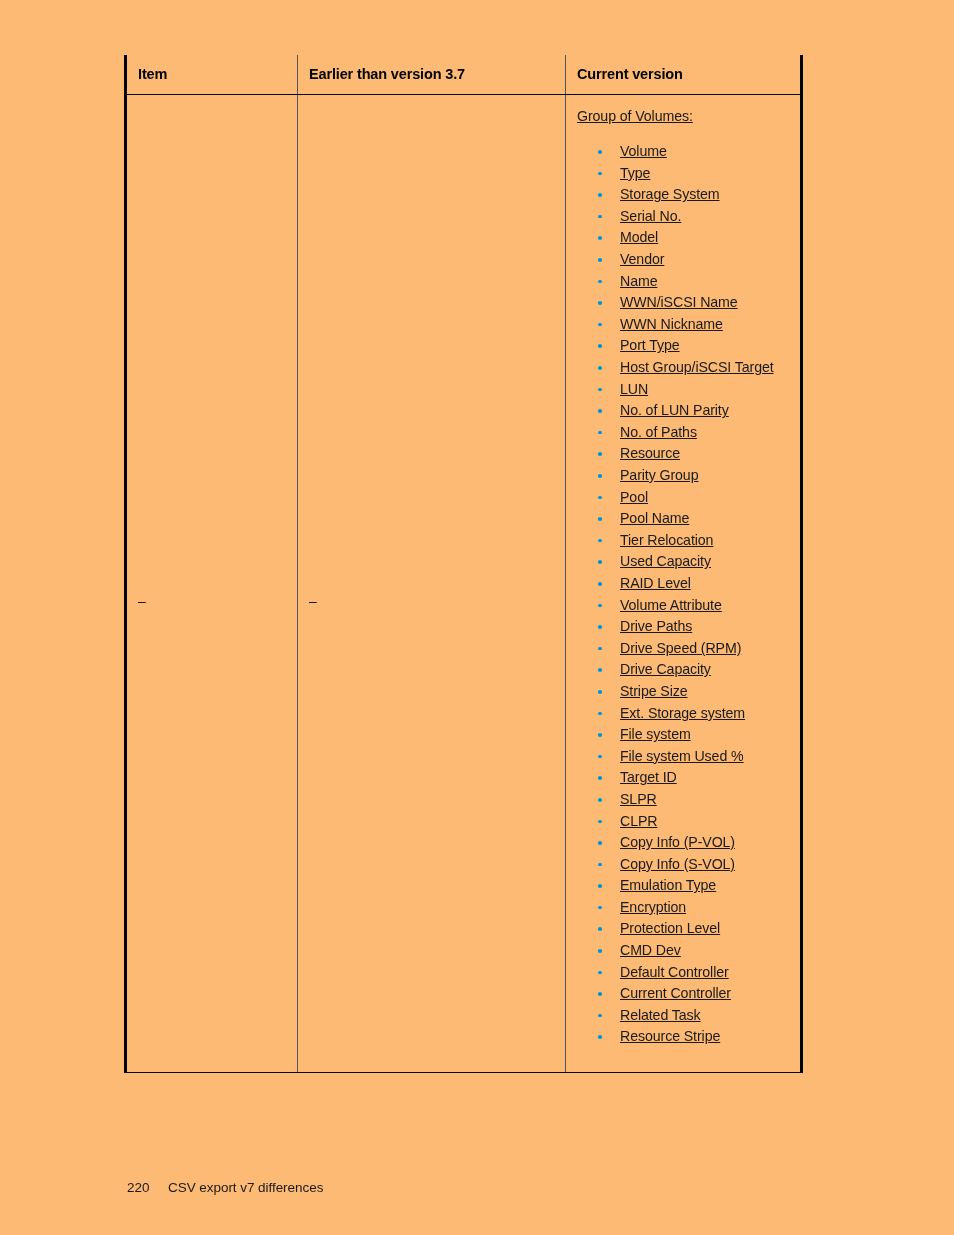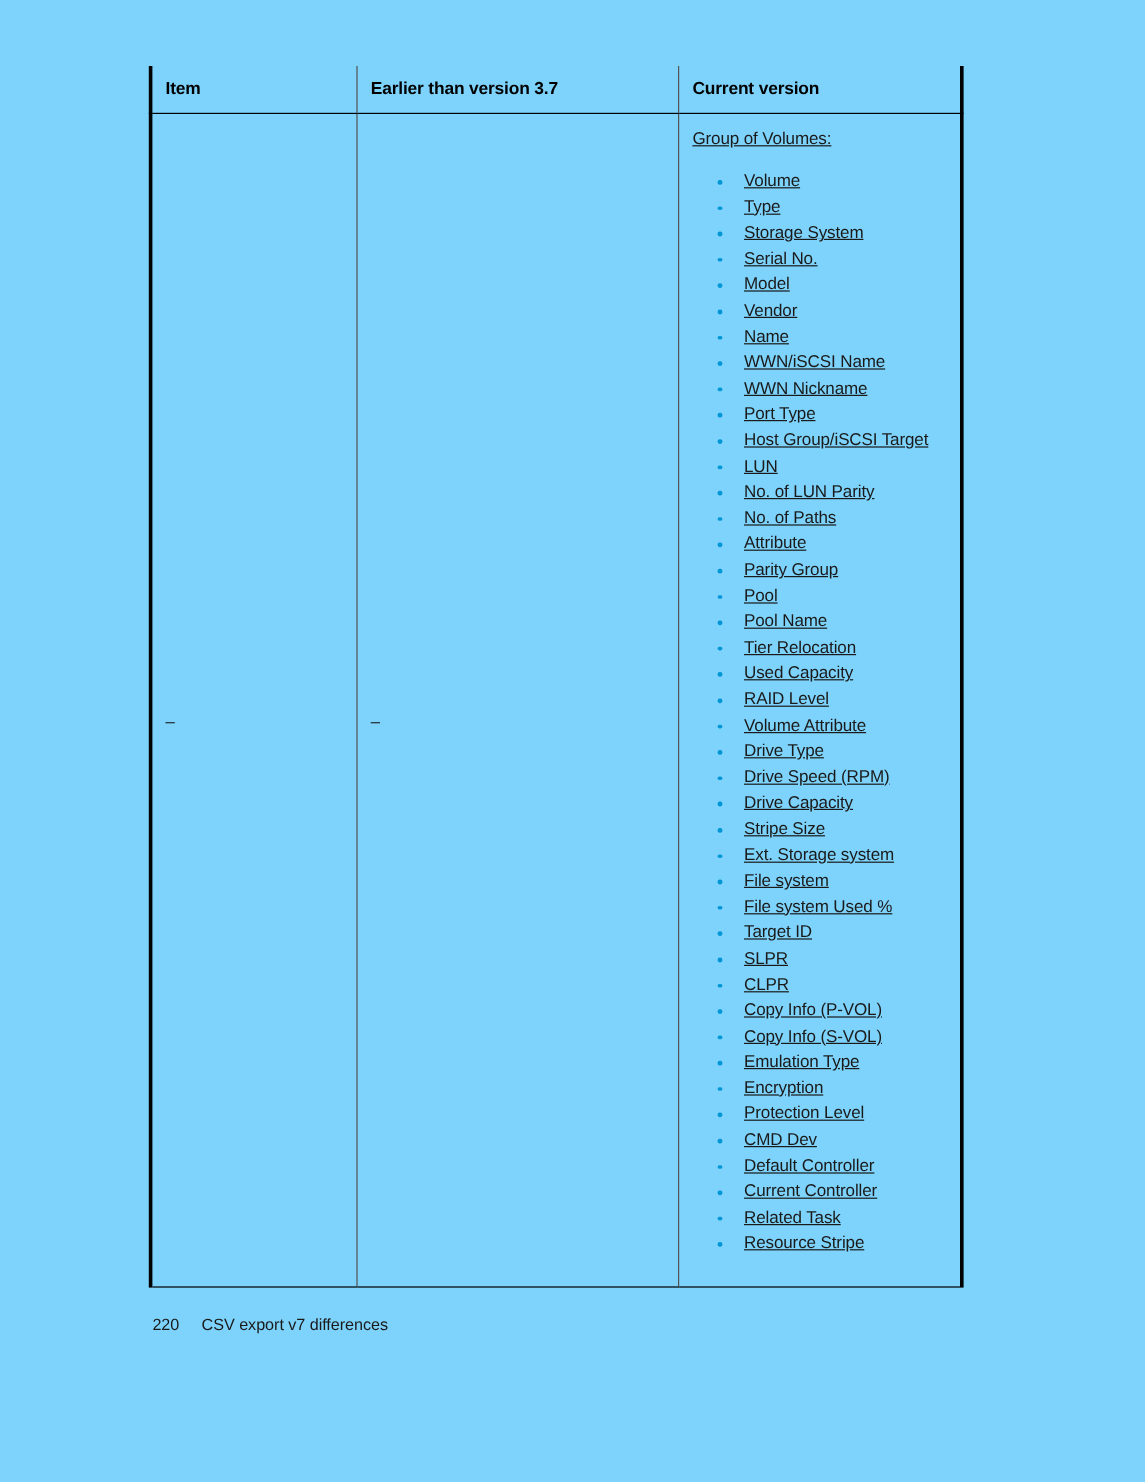--- a/index.html
+++ b/index.html
@@ -14,21 +14,21 @@
     font-family: "Liberation Sans", sans-serif;
     color: #1a1a1a;
     overflow: hidden;
   }
 
   #page {
     position: absolute;
     left: 0; top: 0;
     width: 954px;
     height: 1235px;
-    background: #7dd3fc;
+    background: #fdba74;
   }
 
   
   #diff-table {
     position: absolute;
     left: 124px;
     top: 55px;
     width: 676px;
     border-collapse: collapse;
     table-layout: fixed;
@@ -127,21 +127,21 @@
     width: 3.6px;
     height: 3.6px;
     background: #0096d6;
     border-radius: 50%;
   }
 
   
   #footer {
     position: absolute;
     left: 127px;
-    top: 1096px;
+    top: 1180px;
     font-size: 13.5px;
     color: #1a1a1a;
     letter-spacing: -0.05px;
     white-space: nowrap;
   }
   #footer .page-num {
     display: inline-block;
     width: 41px;
   }
 </style>
@@ -186,29 +186,29 @@
                 <li><span class="bullet-dot"></span><span>Model</span></li>
                 <li><span class="bullet-dot"></span><span>Vendor</span></li>
                 <li><span class="bullet-dot"></span><span>Name</span></li>
                 <li><span class="bullet-dot"></span><span>WWN/iSCSI Name</span></li>
                 <li><span class="bullet-dot"></span><span>WWN Nickname</span></li>
                 <li><span class="bullet-dot"></span><span>Port Type</span></li>
                 <li><span class="bullet-dot"></span><span>Host Group/iSCSI Target</span></li>
                 <li><span class="bullet-dot"></span><span>LUN</span></li>
                 <li><span class="bullet-dot"></span><span>No. of LUN Parity</span></li>
                 <li><span class="bullet-dot"></span><span>No. of Paths</span></li>
-                <li><span class="bullet-dot"></span><span>Attribute</span></li>
+                <li><span class="bullet-dot"></span><span>Resource</span></li>
                 <li><span class="bullet-dot"></span><span>Parity Group</span></li>
                 <li><span class="bullet-dot"></span><span>Pool</span></li>
                 <li><span class="bullet-dot"></span><span>Pool Name</span></li>
                 <li><span class="bullet-dot"></span><span>Tier Relocation</span></li>
                 <li><span class="bullet-dot"></span><span>Used Capacity</span></li>
                 <li><span class="bullet-dot"></span><span>RAID Level</span></li>
                 <li><span class="bullet-dot"></span><span>Volume Attribute</span></li>
-                <li><span class="bullet-dot"></span><span>Drive Type</span></li>
+                <li><span class="bullet-dot"></span><span>Drive Paths</span></li>
                 <li><span class="bullet-dot"></span><span>Drive Speed (RPM)</span></li>
                 <li><span class="bullet-dot"></span><span>Drive Capacity</span></li>
                 <li><span class="bullet-dot"></span><span>Stripe Size</span></li>
                 <li><span class="bullet-dot"></span><span>Ext. Storage system</span></li>
                 <li><span class="bullet-dot"></span><span>File system</span></li>
                 <li><span class="bullet-dot"></span><span>File system Used %</span></li>
                 <li><span class="bullet-dot"></span><span>Target ID</span></li>
                 <li><span class="bullet-dot"></span><span>SLPR</span></li>
                 <li><span class="bullet-dot"></span><span>CLPR</span></li>
                 <li><span class="bullet-dot"></span><span>Copy Info (P-VOL)</span></li>

